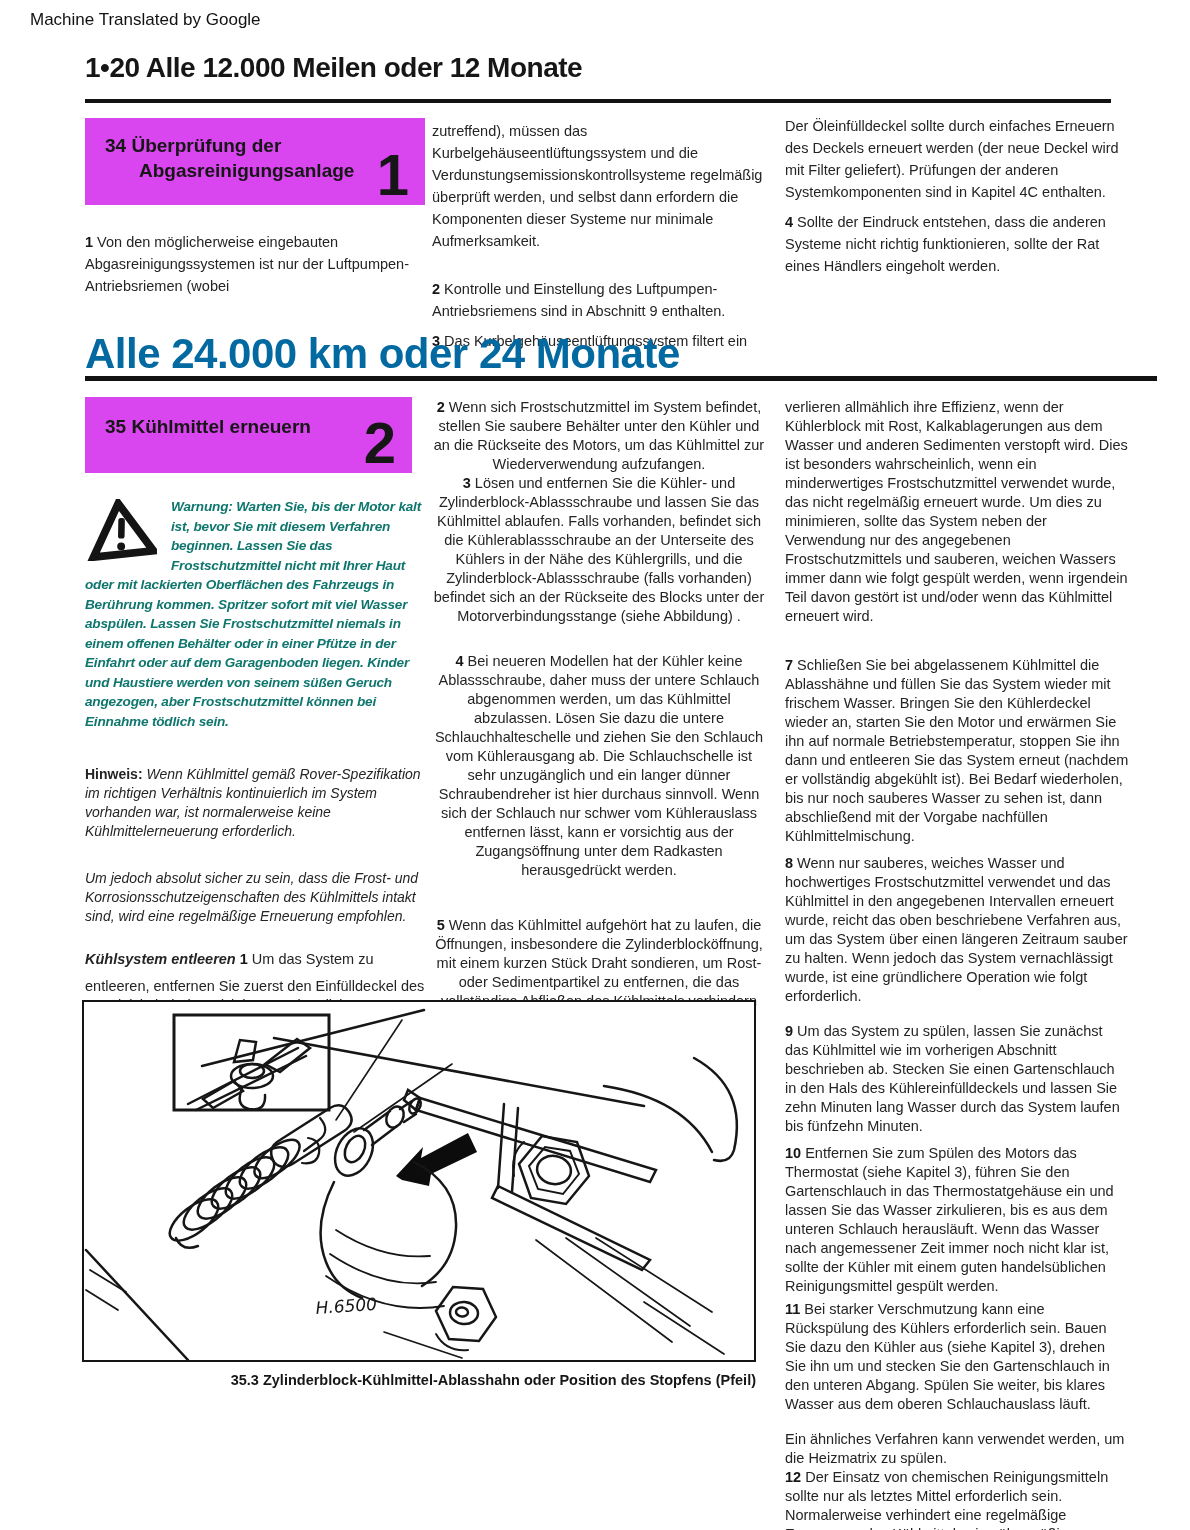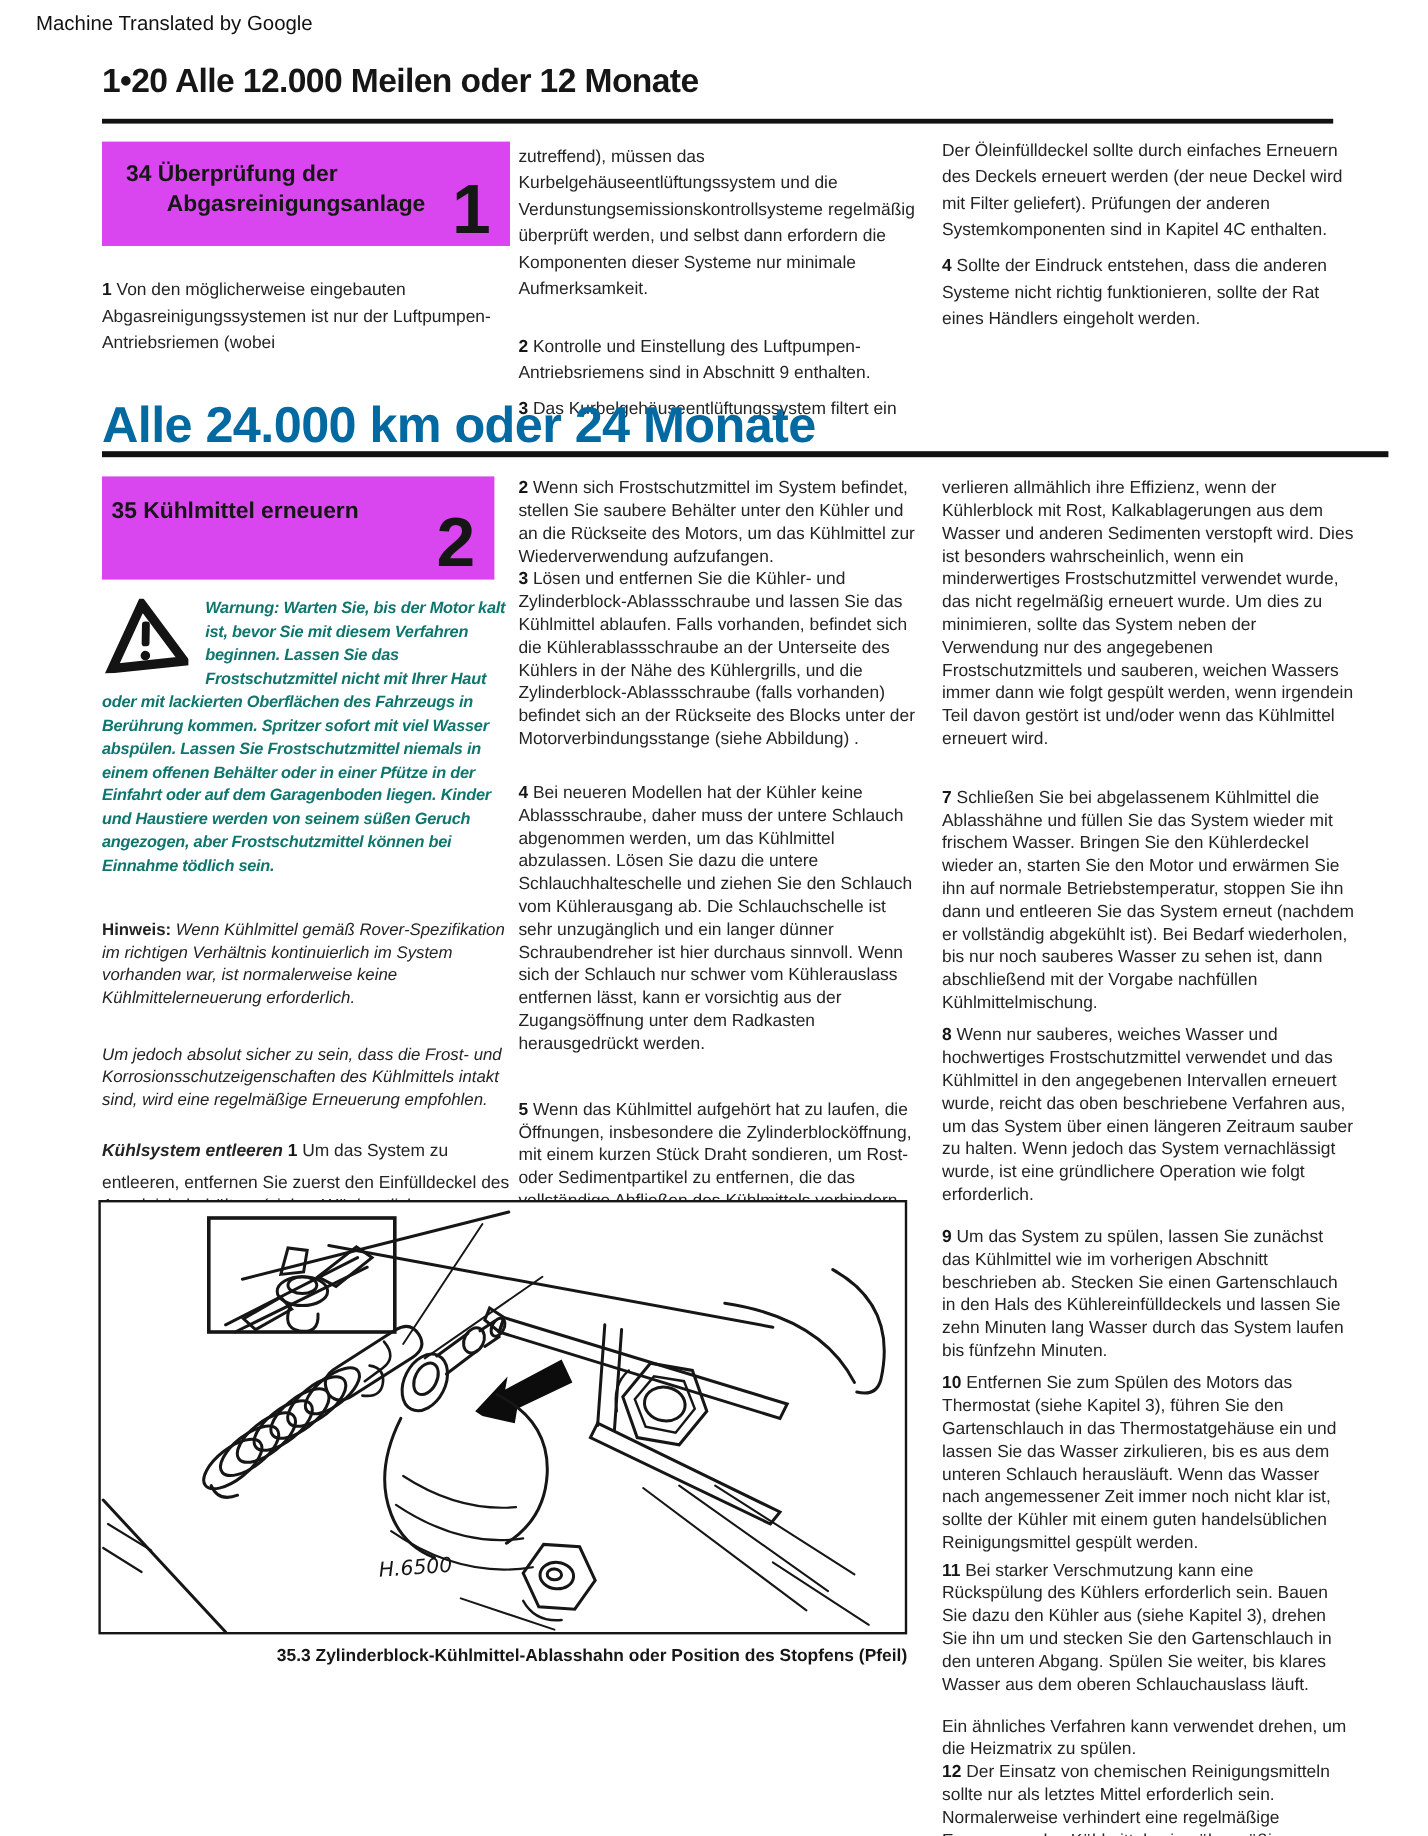--- a/index.html
+++ b/index.html
@@ -14,33 +14,33 @@
   .h1b { position:absolute; left:85px; top:330px; font-size:42px; font-weight:bold; letter-spacing:-0.5px; color:#0369a1; }
   .rule { position:absolute; background:#121212; }
   .rule1 { left:85px; top:99px;  width:1026px; height:4px; }
   .rule2 { left:85px; top:376px; width:1072px; height:5px; }
 
   .col { position:absolute; }
   .s1-left  { left:85px;  top:118px; width:348px; }
   .s1-mid   { left:432px; top:120px; width:332px; }
   .s1-right { left:785px; top:115px; width:340px; }
   .s2-left  { left:85px;  top:497px; width:350px; }
-  .s2-mid   { left:432px; top:398px; width:334px; }
+  .s2-mid   { left:432px; top:398px; width:334px;text-align:center; }
   .s2-right { left:785px; top:398px; width:344px; }
 
   .b   { font-size:14.5px; line-height:19px; color:#242424; }
   .b22 { font-size:14.5px; line-height:22px; color:#242424; }
   .b b, .b22 b { color:#161616; }
   .it  { font-style:italic; }
   .runhead { font-weight:bold; font-style:italic; }
   .note { font-style:italic; font-size:14px; line-height:19px; color:#242424; }
 
   .numbox { position:relative; background:#d946ef; }
   .box1 { width:340px; height:87px; padding:15px 16px 0 20px; }
-  .box2 { width:327px; height:86px; margin-top:-100px; padding:17px 16px 0 8px; }
+  .box2 { width:327px; height:76px; margin-top:-100px; padding:17px 16px 0 20px; }
   .numbox-title { font-size:19px; font-weight:bold; line-height:25px; color:#161616; }
   .indent2 { margin-left:34px; }
   .bignum { position:absolute; right:16px; bottom:6px; font-size:58px; font-weight:bold; line-height:0.85; color:#161616; }
 
   .warnblock { font-weight:bold; font-style:italic; font-size:13.6px; line-height:19.5px; letter-spacing:-0.2px; color:#0f766e; }
   .warn-tri { float:left; width:72px; height:62px; margin:2px 14px 4px 0; }
 
   .mt8{margin-top:8px;} .mt16{margin-top:16px;} .mt20{margin-top:4px;}
   .mt24{margin-top:24px;} .mt26{margin-top:26px;} .mt28{margin-top:28px;} .mt30{margin-top:30px;}
   .mt34{margin-top:34px;} .mt36{margin-top:36px;} .mt40{margin-top:40px;}
@@ -126,21 +126,21 @@
 
   <div class="col s2-right">
     <p class="b">verlieren allmählich ihre Effizienz, wenn der Kühlerblock mit Rost, Kalkablagerungen aus dem Wasser und anderen Sedimenten verstopft wird. Dies ist besonders wahrscheinlich, wenn ein minderwertiges Frostschutzmittel verwendet wurde, das nicht regelmäßig erneuert wurde. Um dies zu minimieren, sollte das System neben der Verwendung nur des angegebenen Frostschutzmittels und sauberen, weichen Wassers immer dann wie folgt gespült werden, wenn irgendein Teil davon gestört ist und/oder wenn das Kühlmittel erneuert wird.</p>
     <p class="b mt30"><b>7</b><span> Schließen Sie bei abgelassenem Kühlmittel die Ablasshähne und füllen Sie das System wieder mit frischem Wasser. Bringen Sie den Kühlerdeckel wieder an, starten Sie den Motor und erwärmen Sie ihn auf normale Betriebstemperatur, stoppen Sie ihn dann und entleeren Sie das System erneut (nachdem er vollständig abgekühlt ist). Bei Bedarf wiederholen, bis nur noch sauberes Wasser zu sehen ist, dann abschließend mit der Vorgabe nachfüllen</span></p>
     <p class="b">Kühlmittelmischung.</p>
     <p class="b mt8"><b>8</b><span> Wenn nur sauberes, weiches Wasser und hochwertiges Frostschutzmittel verwendet und das Kühlmittel in den angegebenen Intervallen erneuert wurde, reicht das oben beschriebene Verfahren aus, um das System über einen längeren Zeitraum sauber zu halten. Wenn jedoch das System vernachlässigt wurde, ist eine gründlichere Operation wie folgt erforderlich.</span></p>
     <p class="b mt16"><b>9</b><span> Um das System zu spülen, lassen Sie zunächst das Kühlmittel wie im vorherigen Abschnitt beschrieben ab. Stecken Sie einen Gartenschlauch in den Hals des Kühlereinfülldeckels und lassen Sie zehn Minuten lang Wasser durch das System laufen</span></p>
     <p class="b">bis fünfzehn Minuten.</p>
     <p class="b mt8"><b>10</b><span> Entfernen Sie zum Spülen des Motors das Thermostat (siehe Kapitel 3), führen Sie den Gartenschlauch in das Thermostatgehäuse ein und lassen Sie das Wasser zirkulieren, bis es aus dem unteren Schlauch herausläuft. Wenn das Wasser nach angemessener Zeit immer noch nicht klar ist, sollte der Kühler mit einem guten handelsüblichen Reinigungsmittel gespült werden.</span></p>
     <p class="b mt20"><b>11</b><span> Bei starker Verschmutzung kann eine Rückspülung des Kühlers erforderlich sein. Bauen Sie dazu den Kühler aus (siehe Kapitel 3), drehen Sie ihn um und stecken Sie den Gartenschlauch in den unteren Abgang. Spülen Sie weiter, bis klares Wasser aus dem oberen Schlauchauslass läuft.</span></p>
-    <p class="b mt16">Ein ähnliches Verfahren kann verwendet drehen, um die Heizmatrix zu spülen.</p>
+    <p class="b mt16">Ein ähnliches Verfahren kann verwendet werden, um die Heizmatrix zu spülen.</p>
     <p class="b"><b>12</b><span> Der Einsatz von chemischen Reinigungsmitteln sollte nur als letztes Mittel erforderlich sein. Normalerweise verhindert eine regelmäßige Erneuerung des Kühlmittels eine übermäßige Verschmutzung des Systems.</span></p>
   </div>
 
   <div class="figure-frame">
     <svg class="figsvg" viewBox="0 0 670 358">
       <g fill="none" stroke="#161616" stroke-width="2.5" stroke-linecap="round">
 
         <path d="M118,64 L340,8"></path>
         <path d="M190,36 L560,104"></path>
 

